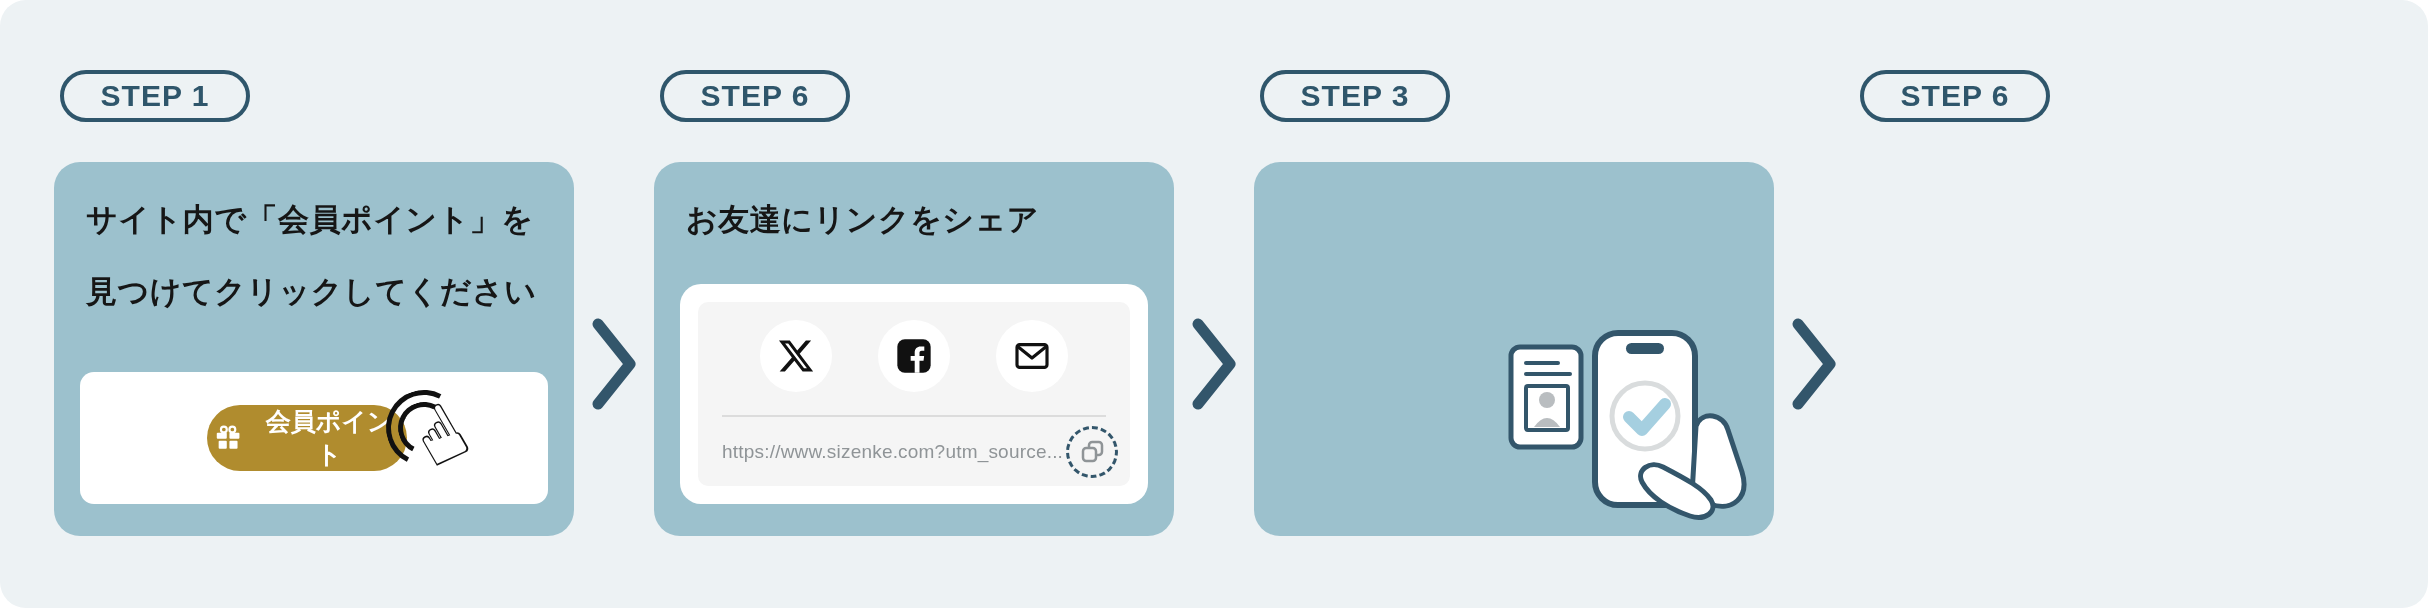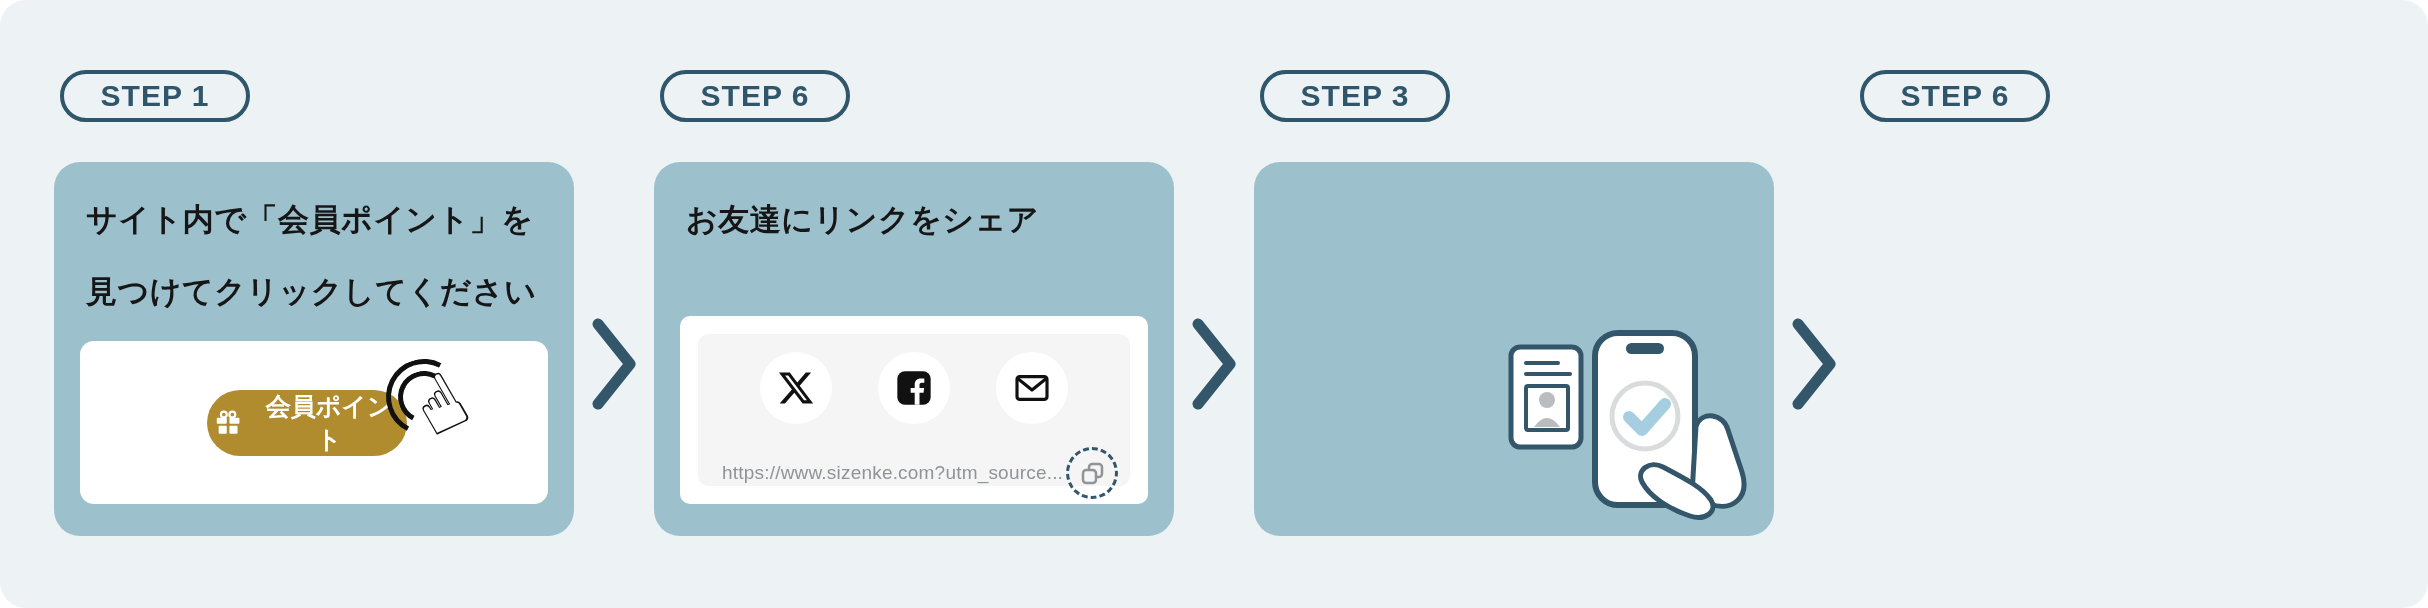--- a/index.html
+++ b/index.html
@@ -10,33 +10,33 @@
   .badge{display:inline-flex;align-items:center;justify-content:center;height:52px;min-width:190px;
          padding:0 34px;box-sizing:border-box;margin:0 0 40px 6px;border:4px solid #2f566b;border-radius:30px;
          color:#2f566b;font-size:30px;font-weight:700;letter-spacing:1px;background:transparent;}
   .card{position:relative;width:520px;height:374px;box-sizing:border-box;background:#9cc1cd;border-radius:26px;
         padding:22px 26px 32px;display:flex;flex-direction:column;}
   .c-title{color:#161616;font-size:31px;line-height:72px;font-weight:600;letter-spacing:.5px;padding-left:6px;}
   .c-title.bold{font-weight:700;}
   
   .arrow{flex:0 0 80px;width:80px;display:flex;justify-content:center;align-items:flex-start;padding-top:248px;}
   
-  .mock-site{position:relative;margin-top:auto;height:163px;background:#ffffff;border-radius:14px;
+  .mock-site{position:relative;margin-top:auto;height:132px;background:#ffffff;border-radius:14px;
              display:flex;align-items:center;justify-content:center;}
   .gold-btn{position:relative;display:flex;align-items:center;justify-content:center;gap:14px;width:200px;height:66px;
             border-radius:33px;background:#b08c2e;border:none;color:#ffffff;font-size:25px;font-weight:700;
             font-family:inherit;cursor:pointer;margin-right:14px;}
   .tap{position:absolute;left:296px;top:10px;width:120px;height:120px;pointer-events:none;}
   .ring{position:absolute;border-radius:50%;border:5px solid transparent;border-top-color:#111;border-left-color:#111;}
   .ring.r1{width:42px;height:42px;left:22px;top:20px;transform:rotate(-18deg);}
   .ring.r2{width:66px;height:66px;left:10px;top:8px;transform:rotate(-18deg);}
   .hand{position:absolute;left:28px;top:22px;font-size:78px;line-height:1;color:#111;
         font-family:"DejaVu Sans",sans-serif;transform:rotate(-30deg);transform-origin:35% 15%;}
   
-  .share-box{margin-top:auto;height:188px;background:#ffffff;border-radius:10px;padding:18px;box-sizing:border-box;}
+  .share-box{margin-top:auto;height:220px;background:#ffffff;border-radius:21px;padding:18px;box-sizing:border-box;}
   .share-panel{height:100%;background:#f5f5f5;border-radius:10px;display:flex;flex-direction:column;box-sizing:border-box;}
   .icons-row{display:flex;justify-content:center;gap:46px;margin-top:18px;}
   .icon-circle{width:72px;height:72px;border-radius:50%;background:#ffffff;display:flex;align-items:center;justify-content:center;cursor:pointer;}
   .divider2{height:2px;background:#dcdcdc;margin:23px 24px 0;}
   .url-row{flex:1;display:flex;align-items:center;justify-content:space-between;padding:0 12px 0 24px;}
   .url-text{color:#8f9497;font-size:19px;letter-spacing:.2px;}
   .copy-btn{width:52px;height:52px;border-radius:50%;border:3px dashed #33566b;background:transparent;
             display:flex;align-items:center;justify-content:center;cursor:pointer;}
   
   .illus3{position:absolute;right:24px;bottom:14px;}

